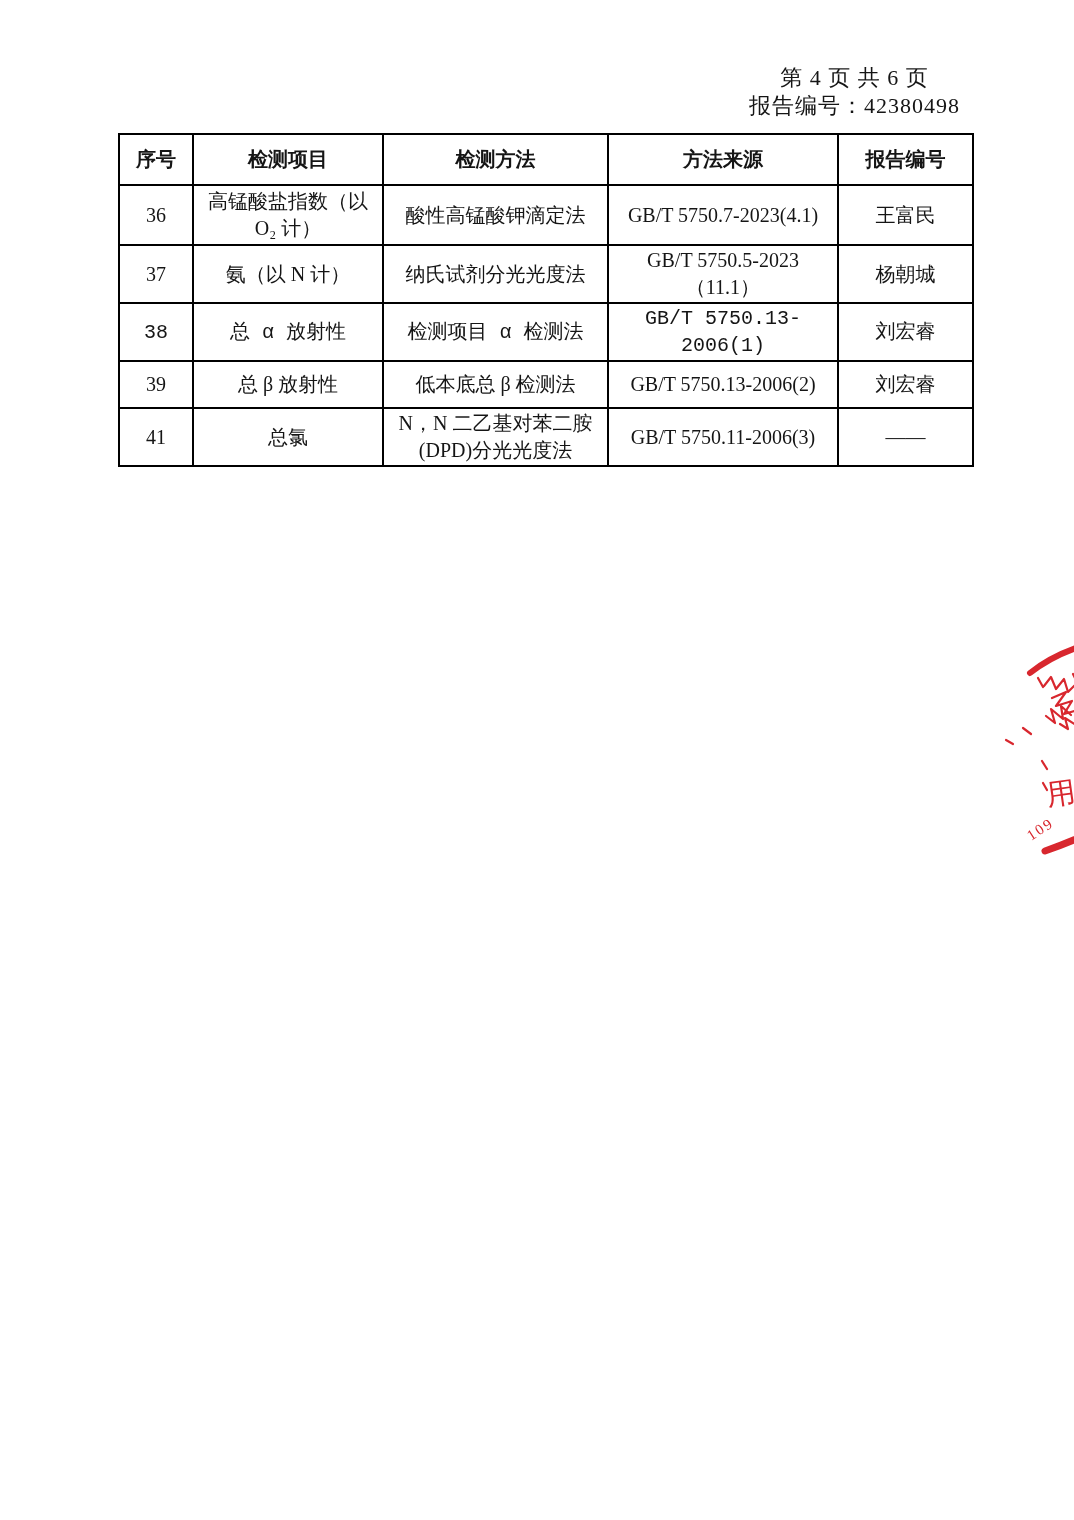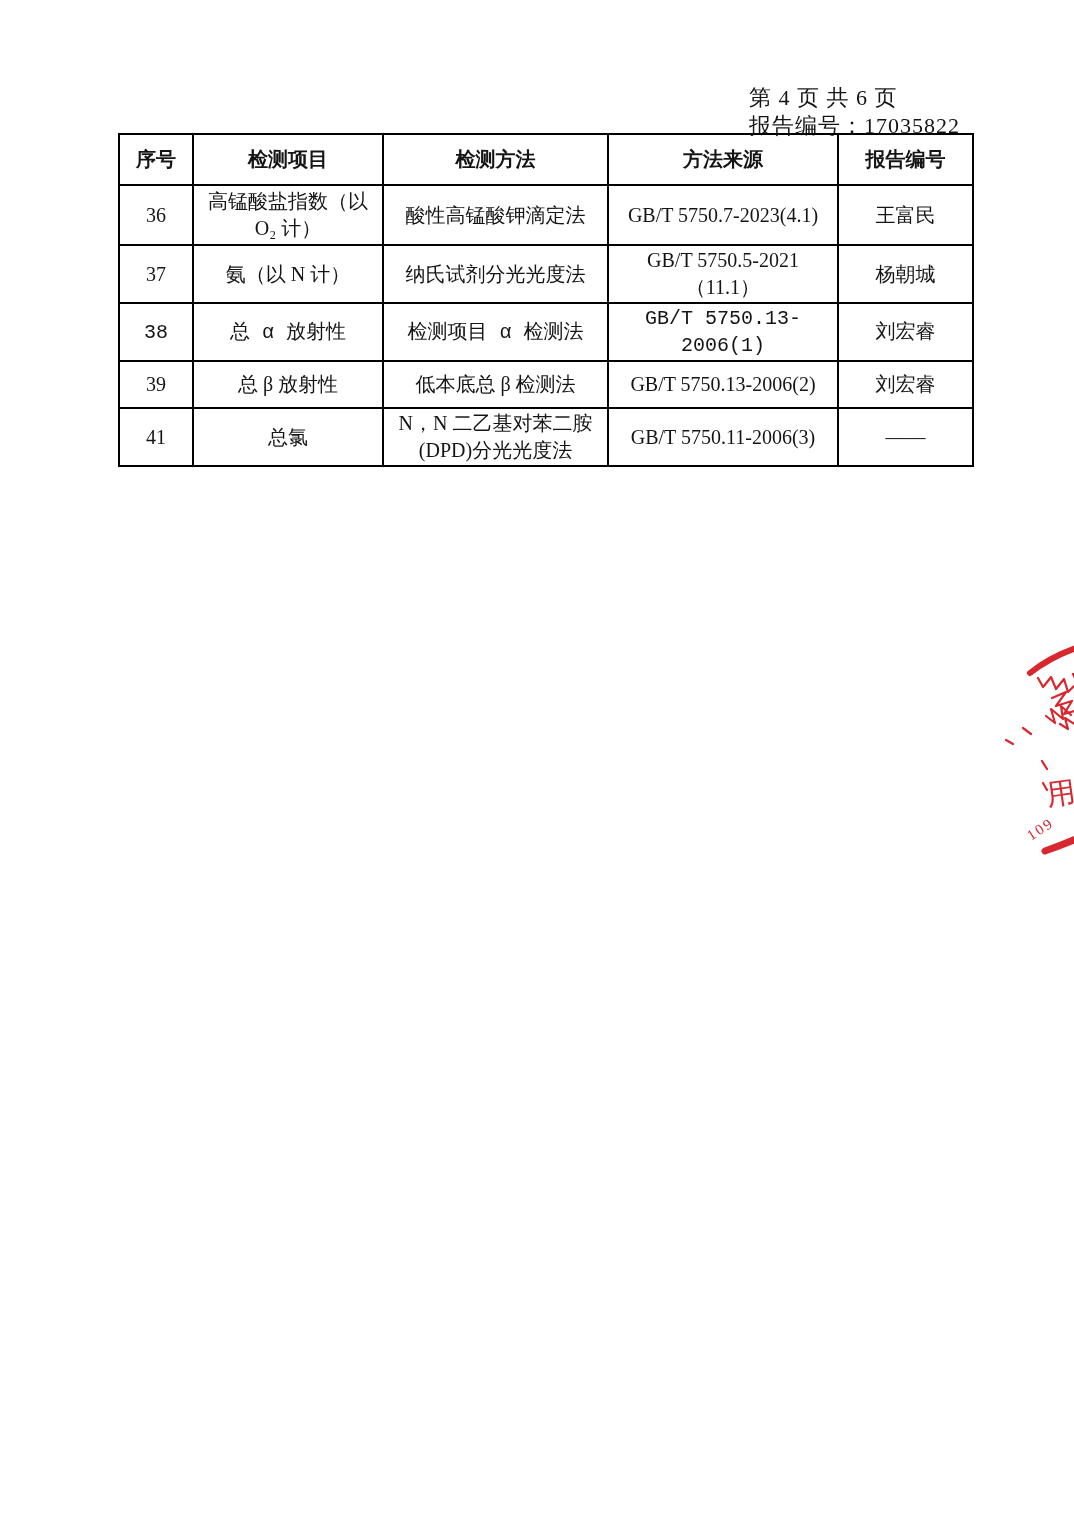--- a/index.html
+++ b/index.html
@@ -1,22 +1,22 @@
 <!DOCTYPE html>
 <html style="--stamp-color: #d8272e;"><head>
 <meta charset="utf-8">
 <style>
   * { margin:0; padding:0; box-sizing:border-box; }
   html,body { width:1074px; height:1520px; background:#ffffff; }
   body { position:relative; overflow:hidden;
          font-family:"Liberation Serif","DejaVu Serif",serif; color:#151515; }
 
   .page-header {
-    position:absolute; top:84px; right:114px;
-    text-align:left; font-size:22px; line-height:28px;
+    position:absolute; top:64px; right:114px;
+    text-align:center; font-size:22px; line-height:28px;
     letter-spacing:1px;
   }
 
   table.report-table {
     position:absolute; left:118px; top:133px;
     border-collapse:collapse; table-layout:fixed; width:854px;
   }
   .report-table th, .report-table td {
     border:2px solid #000000;
     text-align:center; vertical-align:middle;
@@ -40,21 +40,21 @@
     width:92px; height:240px;
   }
   .stamp-stroke { stroke:var(--stamp-color,#d8272e); fill:none; stroke-linecap:round; stroke-linejoin:round; }
   .stamp-text { fill:var(--stamp-color,#d8272e); font-family:"Liberation Serif","DejaVu Serif",serif; }
 </style>
 </head>
 <body>
 
 <div class="page-header">
   <div>第 4 页 共 6 页</div>
-  <div>报告编号：17035822</div>
+  <div>报告编号：42380498</div>
 </div>
 
 <table class="report-table">
   <colgroup>
     <col style="width:74px">
       <col style="width:190px">
       <col style="width:225px">
     <col style="width:230px">
       <col style="width:135px">
   </colgroup>
@@ -71,21 +71,21 @@
     <td>高锰酸盐指数（以
 O₂ 计）</td>
     <td>酸性高锰酸钾滴定法</td>
     <td>GB/T 5750.7-2023(4.1)</td>
     <td>王富民</td>
   </tr>
   <tr class="r37">
     <td>37</td>
     <td>氨（以 N 计）</td>
     <td>纳氏试剂分光光度法</td>
-    <td>GB/T 5750.5-2021
+    <td>GB/T 5750.5-2023
 （11.1）</td>
     <td>杨朝城</td>
   </tr>
   <tr class="r38">
     <td>38</td>
     <td>总 α 放射性</td>
     <td>检测项目 α 检测法</td>
     <td>GB/T 5750.13-2006(1)</td>
     <td>刘宏睿</td>
   </tr>

